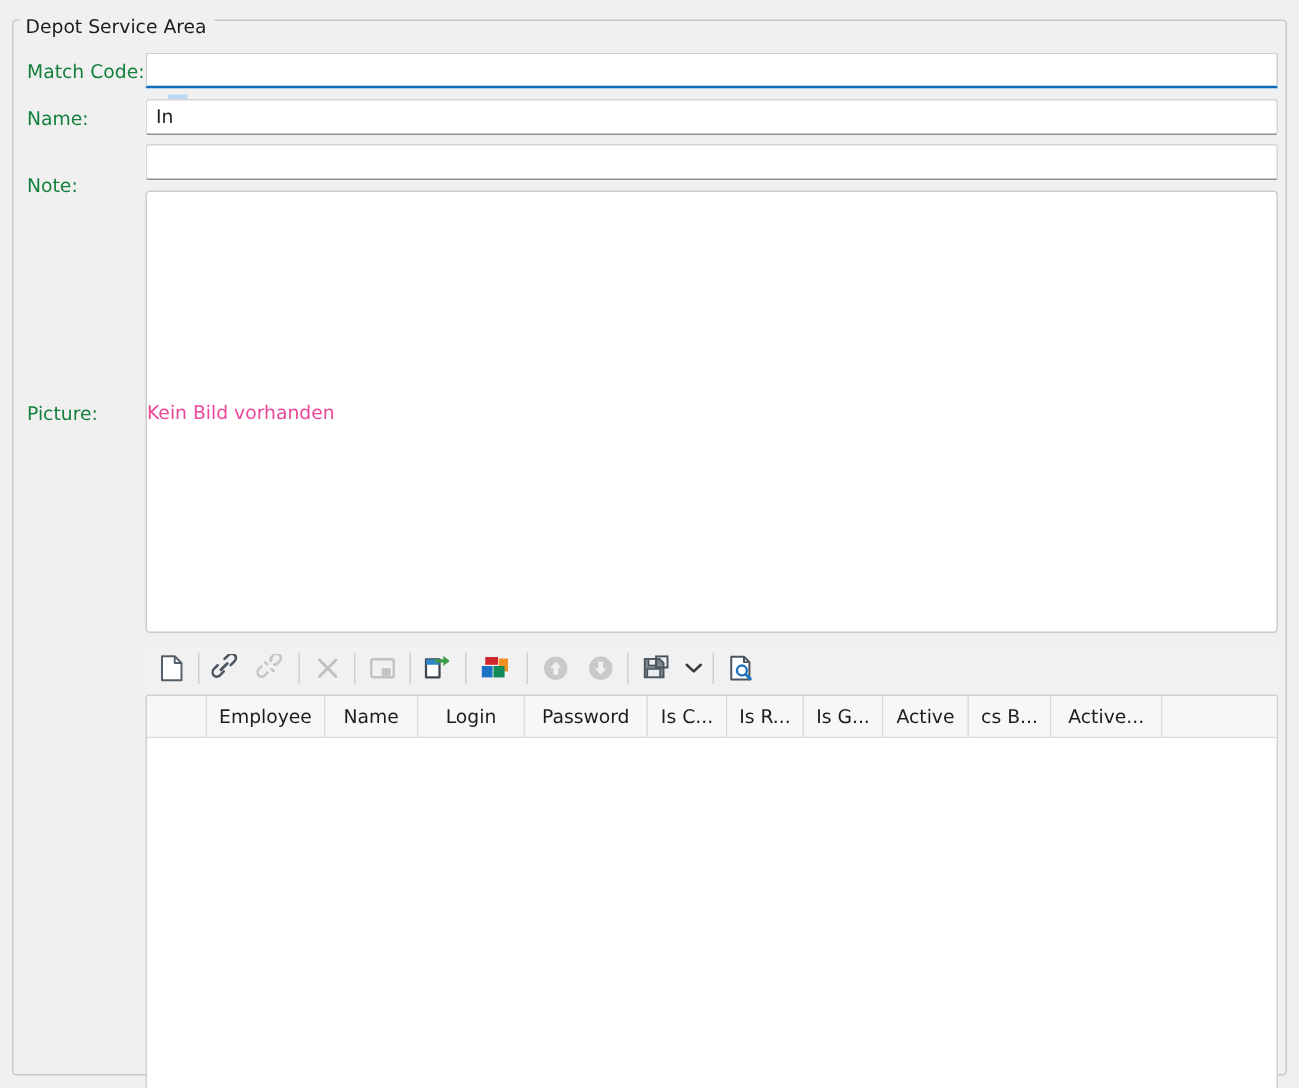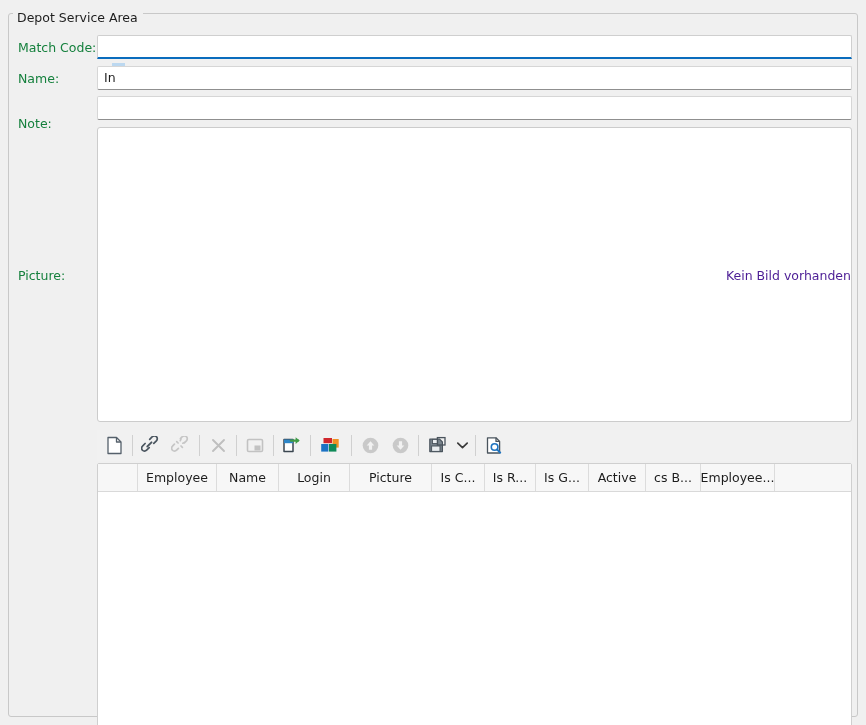--- a/index.html
+++ b/index.html
@@ -100,23 +100,23 @@
     background: #ffffff;
     border: 1px solid #cccccc;
     border-radius: 3px;
   }
   .picture-placeholder {
     position: absolute;
     top: 50%;
     left: 0;
     right: 0;
     transform: translateY(-50%);
-    text-align: right;
-    font-size: 12.5px;
-    color: #4c1d95;
+    text-align: left;
+    font-size: 12.5px;
+    color: #ec4899;
   }
 
   
   .toolbar {
     position: absolute;
     left: 97px;
     top: 430px;
     width: 755px;
     height: 31px;
     box-sizing: border-box;
@@ -333,23 +333,23 @@
     </svg>
   </div>
 </div>
 
 <div class="grid">
   <div class="grid-header" id="grid-header">
       <div class="gh-cell" style="width: 40px; flex: 0 0 40px;"></div>
       <div class="gh-cell" style="width: 79px; flex: 0 0 79px;">Employee</div>
       <div class="gh-cell" style="width: 62px; flex: 0 0 62px;">Name</div>
       <div class="gh-cell" style="width: 71px; flex: 0 0 71px;">Login</div>
-      <div class="gh-cell" style="width: 82px; flex: 0 0 82px;">Picture</div>
+      <div class="gh-cell" style="width: 82px; flex: 0 0 82px;">Password</div>
       <div class="gh-cell" style="width: 53px; flex: 0 0 53px;">Is C...</div>
       <div class="gh-cell" style="width: 51px; flex: 0 0 51px;">Is R...</div>
       <div class="gh-cell" style="width: 53px; flex: 0 0 53px;">Is G...</div>
       <div class="gh-cell" style="width: 57px; flex: 0 0 57px;">Active</div>
       <div class="gh-cell" style="width: 55px; flex: 0 0 55px;">cs B...</div>
-      <div class="gh-cell" style="width: 74px; flex: 0 0 74px;">Employee...</div>
+      <div class="gh-cell" style="width: 74px; flex: 0 0 74px;">Active...</div>
       <div class="gh-cell filler"></div>
     </div>
   <div class="grid-body" id="grid-body"></div>
 </div>
 
 </body></html>

